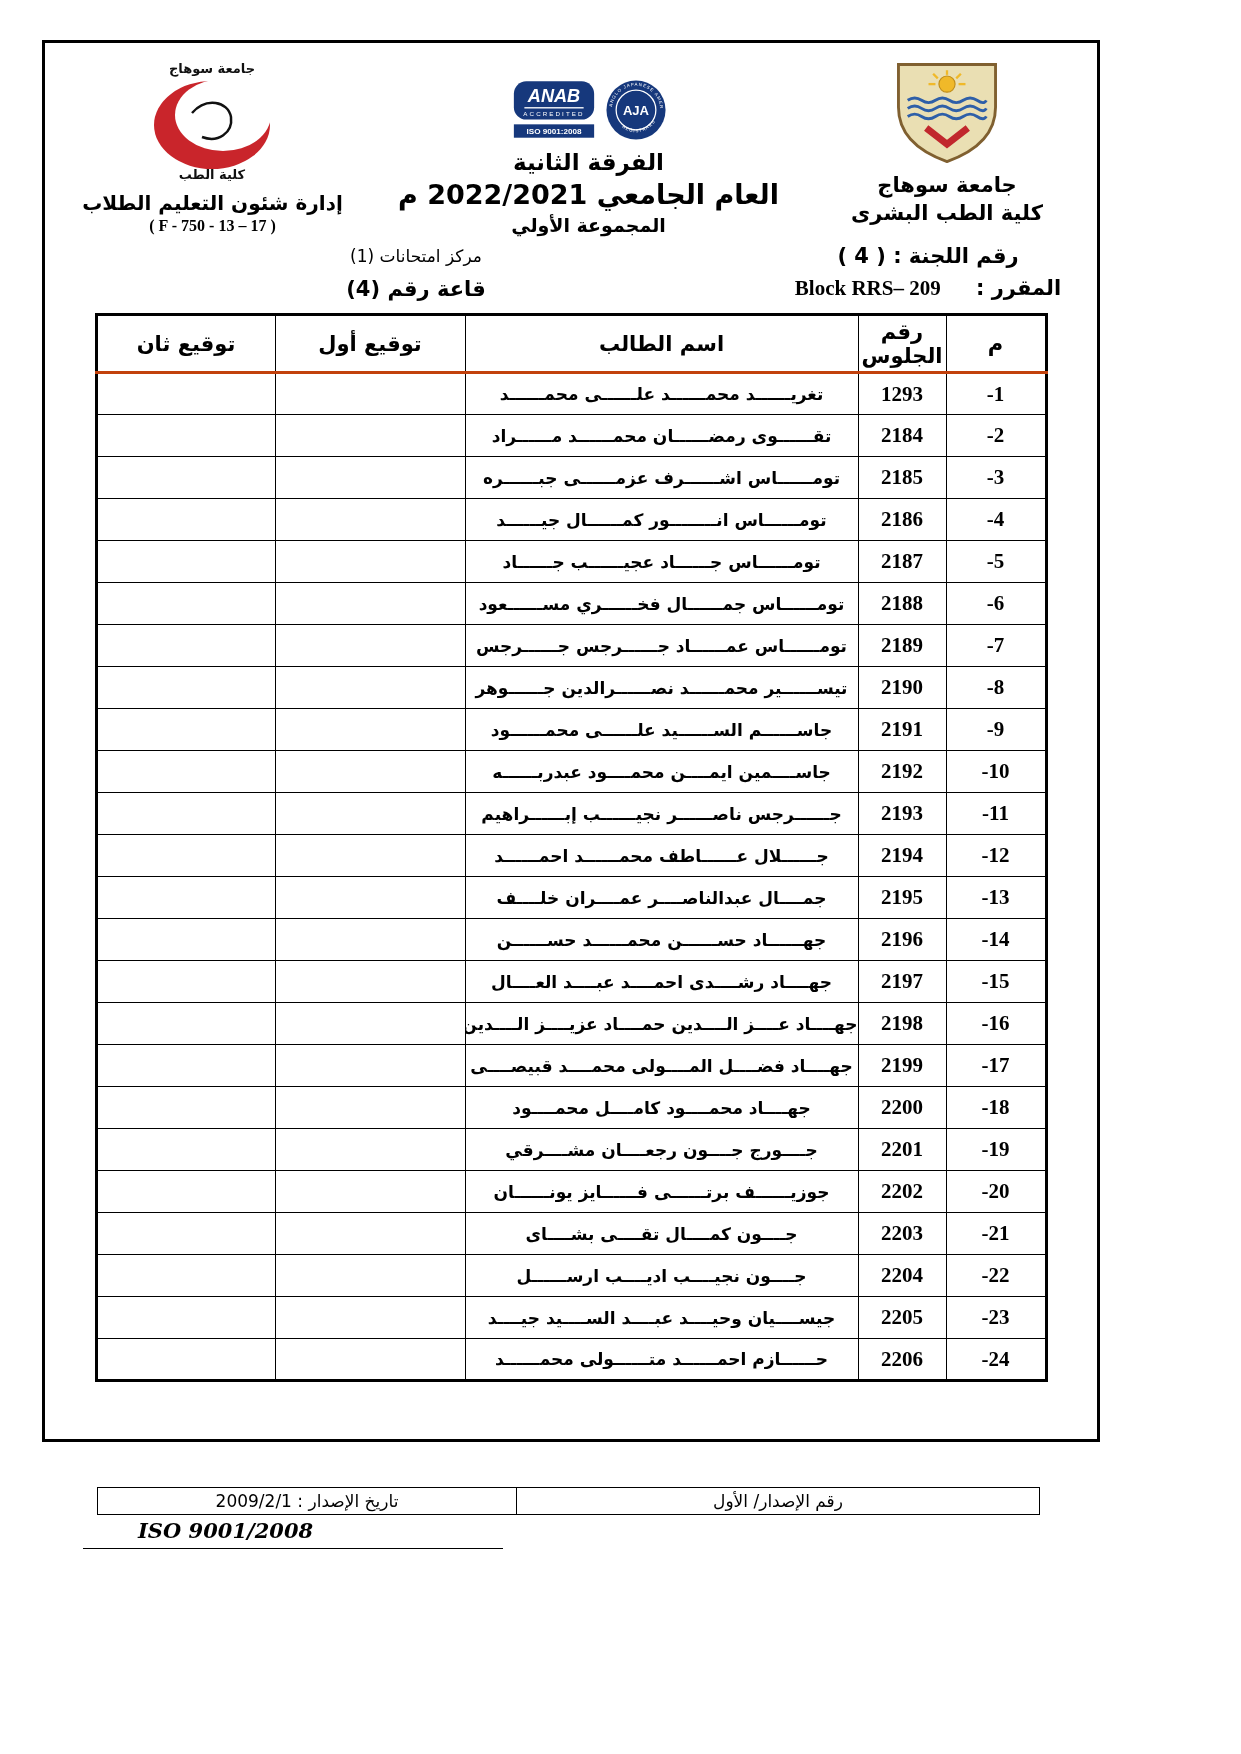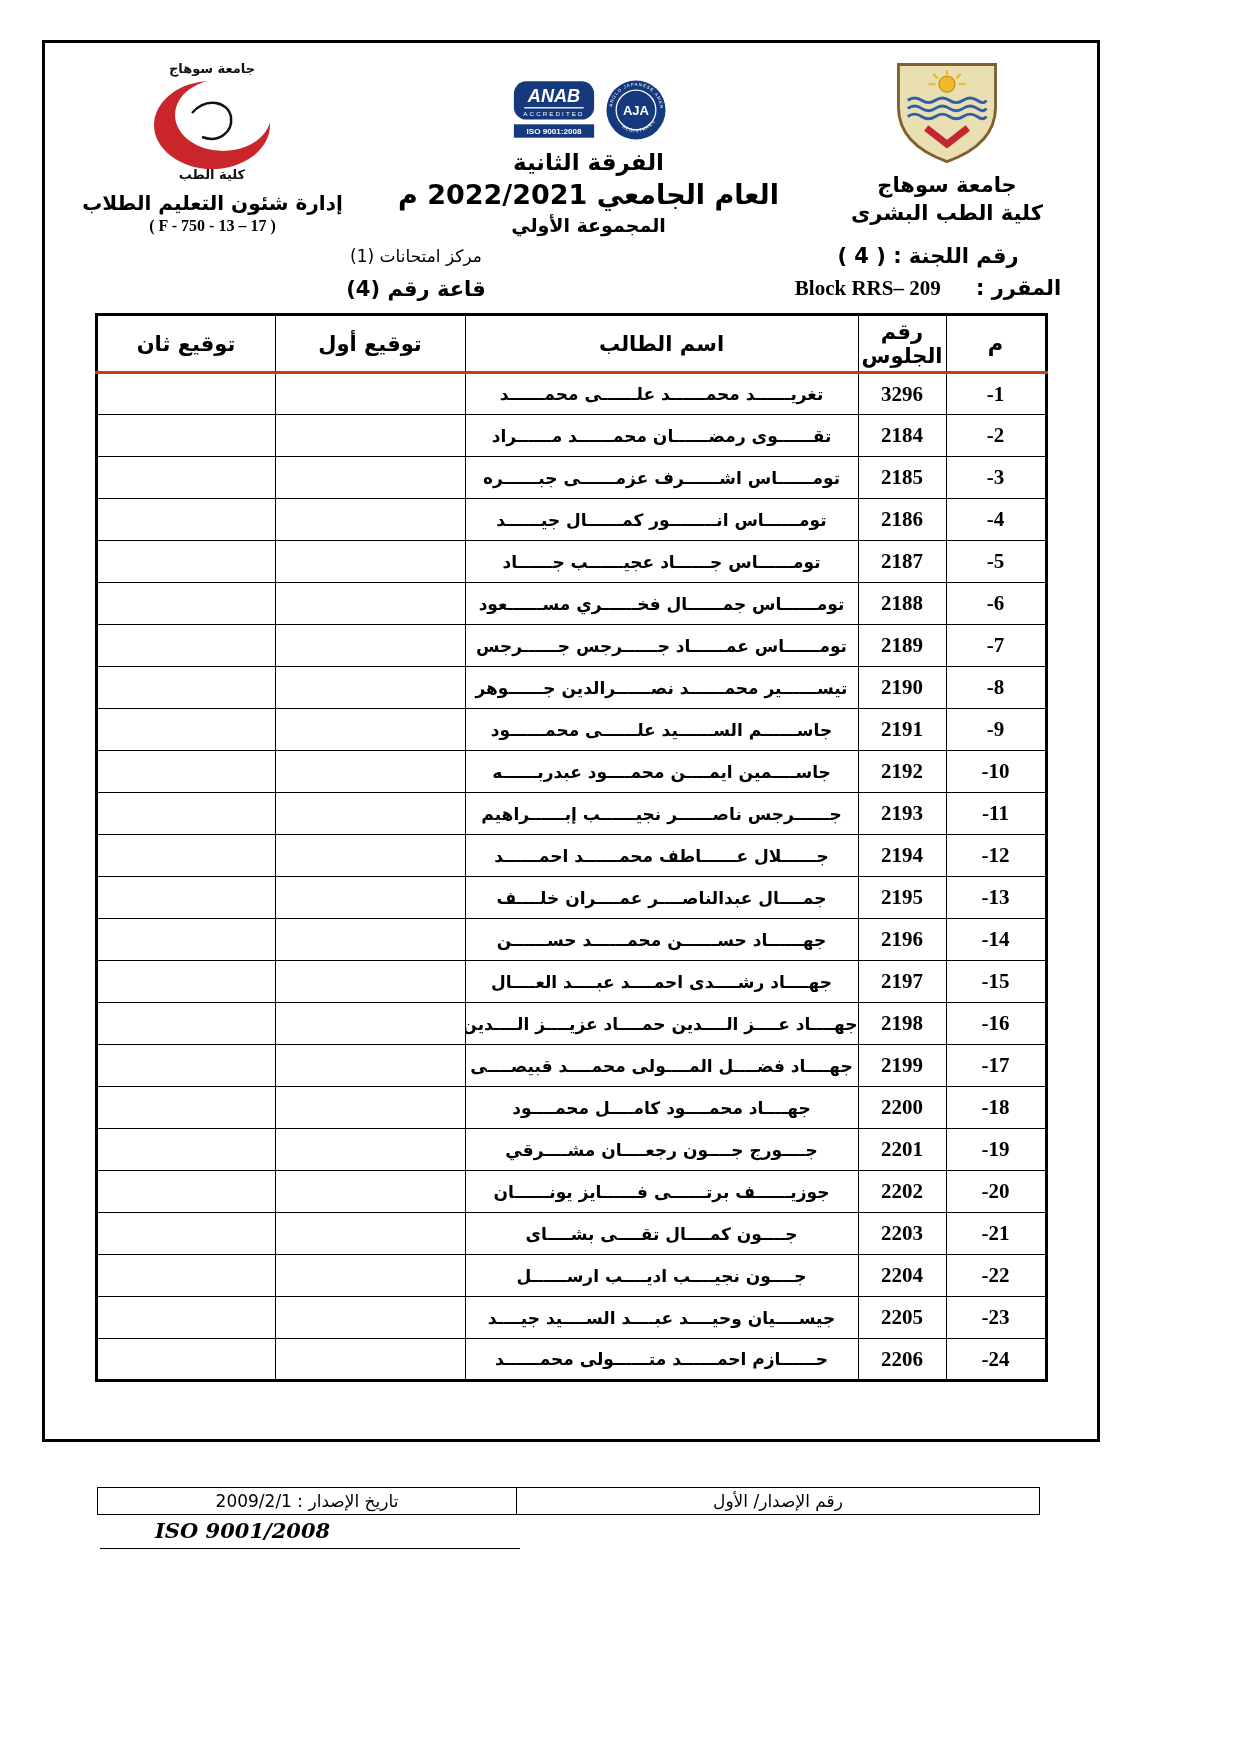--- a/index.html
+++ b/index.html
@@ -47,21 +47,21 @@
   td.c-name { font-weight:bold; font-size:17px; white-space:nowrap; }
   
   .footer-bar {
     position:absolute; left:97px; top:1487px; width:943px; height:28px;
     display:flex; direction:rtl; border:1px solid #000; font-size:17px;
   }
   .fcell { display:flex; align-items:center; justify-content:center; }
   .fcell-r { width:523px; border-left:1px solid #000; }
   .fcell-l { width:418px; }
   .iso-box {
-    position:absolute; left:100px; top:1515px; width:420px;
+    position:absolute; left:83px; top:1515px; width:420px;
     border-bottom:1px solid #000; direction:ltr; text-align:left;
     padding:3px 0 5px 55px;
   }
   .iso-text { font-family:"DejaVu Serif", serif; font-style:italic; font-weight:bold; font-size:21px; }
   svg text { font-family:"DejaVu Sans", sans-serif; }
   .latin-svg { font-family:"Liberation Sans", sans-serif; }
 </style>
 </head>
 <body>
 
@@ -164,21 +164,21 @@
           <th>م</th>
           <th>رقم الجلوس</th>
           <th>اسم الطالب</th>
           <th>توقيع أول</th>
           <th>توقيع ثان</th>
         </tr>
       </thead>
       <tbody>
   <tr>
     <td class="c-no">-1</td>
-    <td class="c-seat">3296</td>
+    <td class="c-seat">1293</td>
     <td class="c-name">تغريــــــد محمــــــد علــــــى محمــــــد</td>
     <td class="c-sig"></td>
     <td class="c-sig"></td>
   </tr>
 
   <tr>
     <td class="c-no">-2</td>
     <td class="c-seat">2184</td>
     <td class="c-name">تقــــــوى رمضــــــان محمــــــد مــــــراد</td>
     <td class="c-sig"></td>

